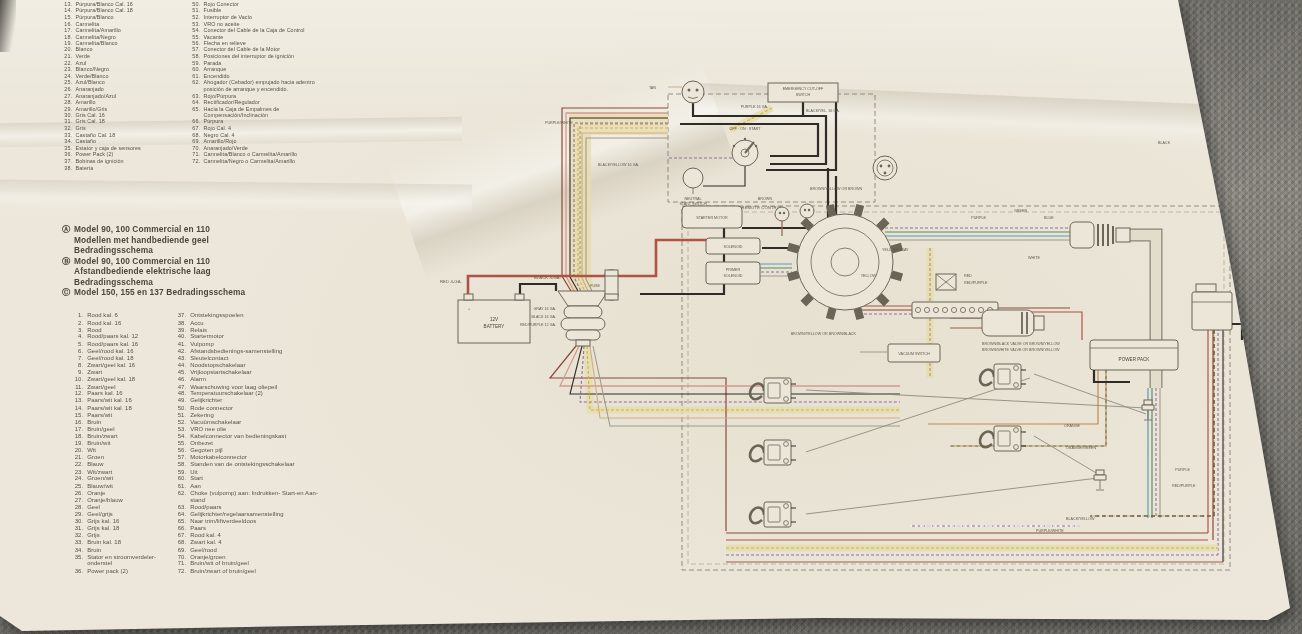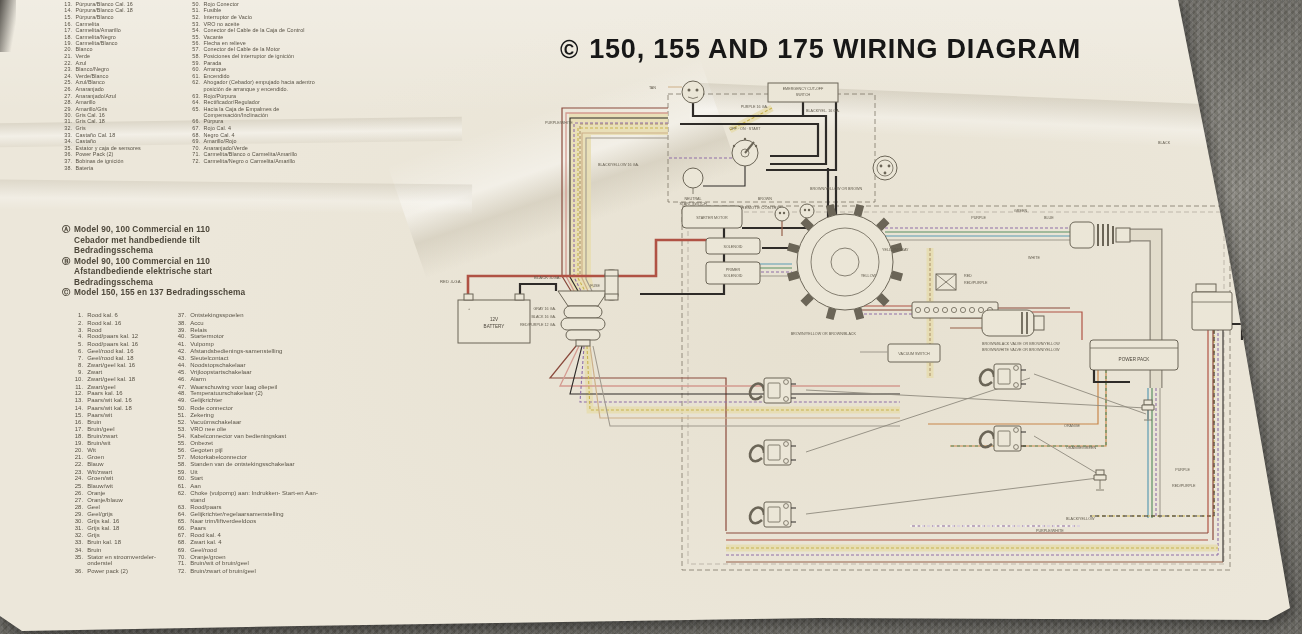--- a/index.html
+++ b/index.html
@@ -295,33 +295,33 @@
     </div>
       </div>
 
   <div class="model-block">
         <div class="row">
       <span class="marker">Ⓐ</span>
       <span>Model 90, 100 Commercial en 110</span>
     </div>
         <div class="row">
       <span class="marker"></span>
-      <span>Cebador met handbediende tilt</span>
+      <span>Modellen met handbediende geel</span>
     </div>
         <div class="row">
       <span class="marker"></span>
       <span>Bedradingsschema</span>
     </div>
         <div class="row">
       <span class="marker">Ⓑ</span>
       <span>Model 90, 100 Commercial en 110</span>
     </div>
         <div class="row">
       <span class="marker"></span>
-      <span>Afstandbediende elektrische start</span>
+      <span>Afstandbediende elektrische laag</span>
     </div>
         <div class="row">
       <span class="marker"></span>
       <span>Bedradingsschema</span>
     </div>
         <div class="row">
       <span class="marker">Ⓒ</span>
       <span>Model 150, 155 en 137 Bedradingsschema</span>
     </div>
       </div>
@@ -613,23 +613,20 @@
         <div class="row">
       <span class="num">71.</span>
       <span class="txt">Bruin/wit of bruin/geel</span>
     </div>
         <div class="row">
       <span class="num">72.</span>
       <span class="txt">Bruin/zwart of bruin/geel</span>
     </div>
       </div>
 
-  <div class="title">
-    <span class="sym">©</span><span>150, 155 AND 175 WIRING DIAGRAM</span>
-  </div>
 
   <svg width="850" height="520" viewBox="0 0 850 520">
     <defs>
       <g id="coil">
         <path d="M14,22 C4,31 -2,19 5,12 C10,7 16,10 16,17" stroke="#6b6557" stroke-width="2.6" fill="none"></path>
         <rect x="16" y="4" width="27" height="25" rx="2" class="oln"></rect>
         <rect x="20" y="9" width="12" height="15" rx="1" class="oln2"></rect>
         <circle cx="38" cy="8" r="2.4" class="oln2"></circle>
         <circle cx="38" cy="25" r="2.4" class="oln2"></circle>
         <line x1="43" y1="10" x2="48" y2="10" class="wk1"></line>

